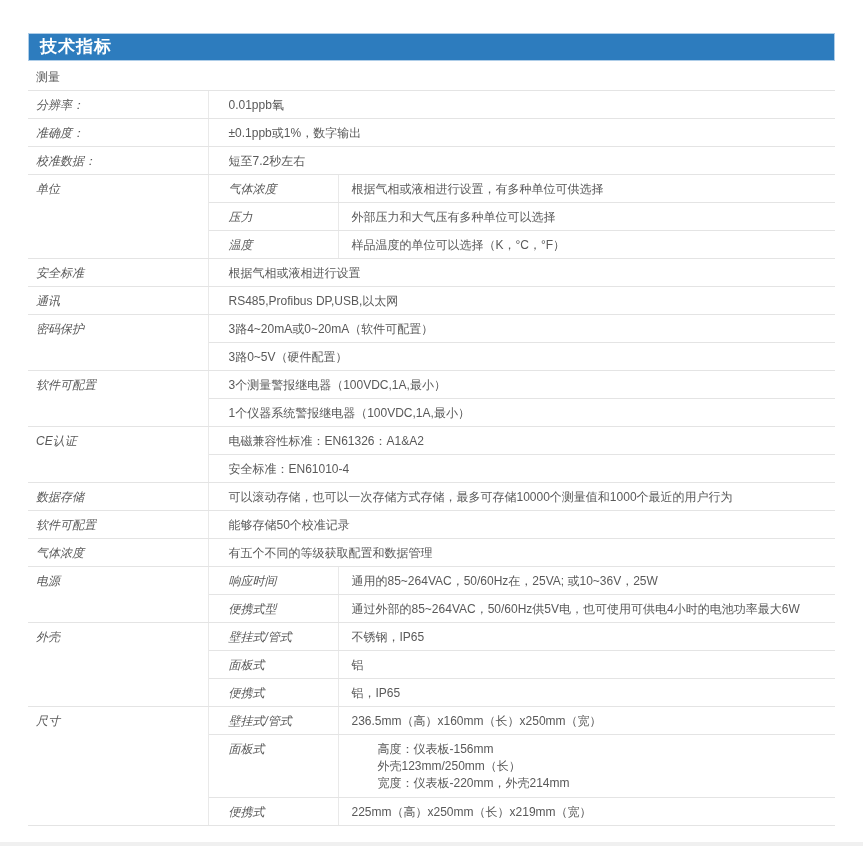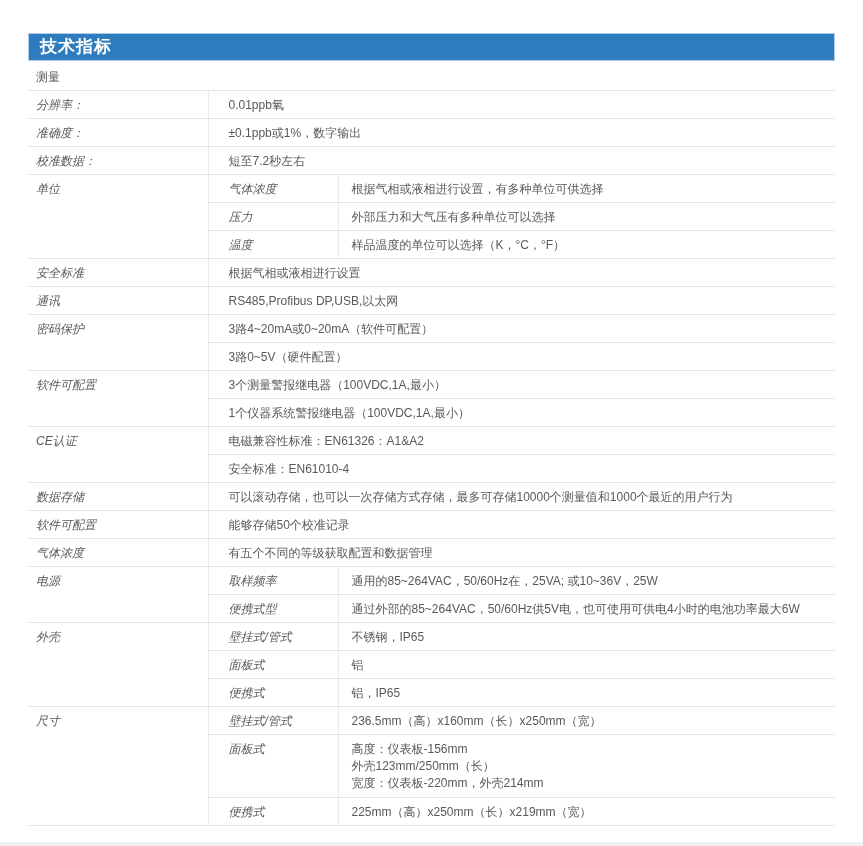--- a/index.html
+++ b/index.html
@@ -48,21 +48,21 @@
     line-height: 16px;
     padding: 6px 8px 5px 8px;
     vertical-align: top;
     word-break: break-all;
     overflow: hidden;
   }
   td.c1 { padding-left: 8px; }
   td.c2 { padding-left: 20px; }
   td.c3 { padding-left: 13px; }
   td.sep { border-right: 1px solid var(--vdivider, #e9e9e9); font-style: italic; }
-  td .cell-line { line-height: 17px; }
+  td .cell-line { line-height: 17px; margin-left: 26px; }
   .bottom-strip {
     position: absolute;
     left: 0;
     bottom: 0;
     width: 863px;
     height: 4px;
     background: #f0f0f0;
   }
 </style>
 </head>
@@ -144,21 +144,21 @@
           <tr>
             <td class="c1 sep">软件可配置</td>
             <td class="c2" colspan="2">能够存储50个校准记录</td>
           </tr>
           <tr>
             <td class="c1 sep">气体浓度</td>
             <td class="c2" colspan="2">有五个不同的等级获取配置和数据管理</td>
           </tr>
           <tr>
             <td class="c1 sep" rowspan="2">电源</td>
-            <td class="c2 sep">取样频率</td>
+            <td class="c2 sep">响应时间</td>
             <td class="c3">通用的85~264VAC，50/60Hz在，25VA; 或10~36V，25W</td>
           </tr>
           <tr>
             <td class="c2 sep">便携式型</td>
             <td class="c3">通过外部的85~264VAC，50/60Hz供5V电，也可使用可供电4小时的电池功率最大6W</td>
           </tr>
           <tr>
             <td class="c1 sep" rowspan="3">外壳</td>
             <td class="c2 sep">壁挂式/管式</td>
             <td class="c3">不锈钢，IP65</td>

